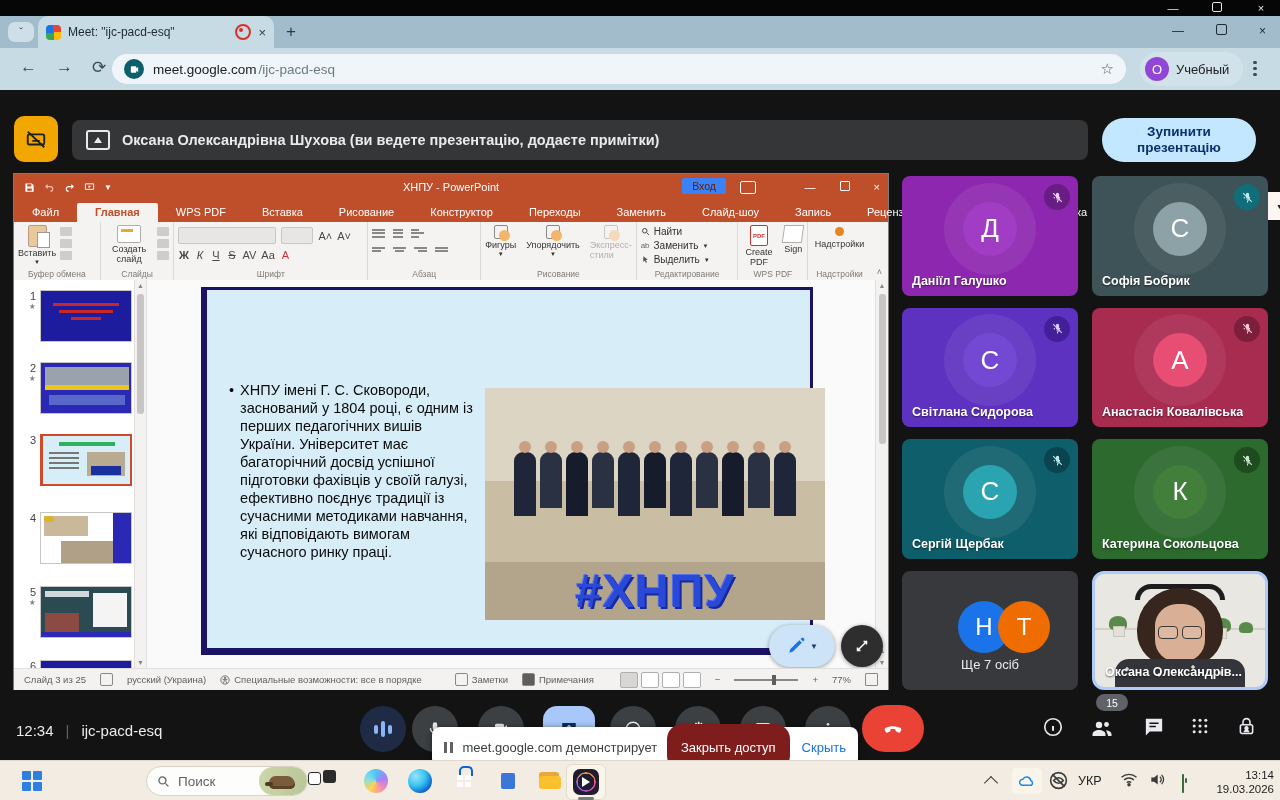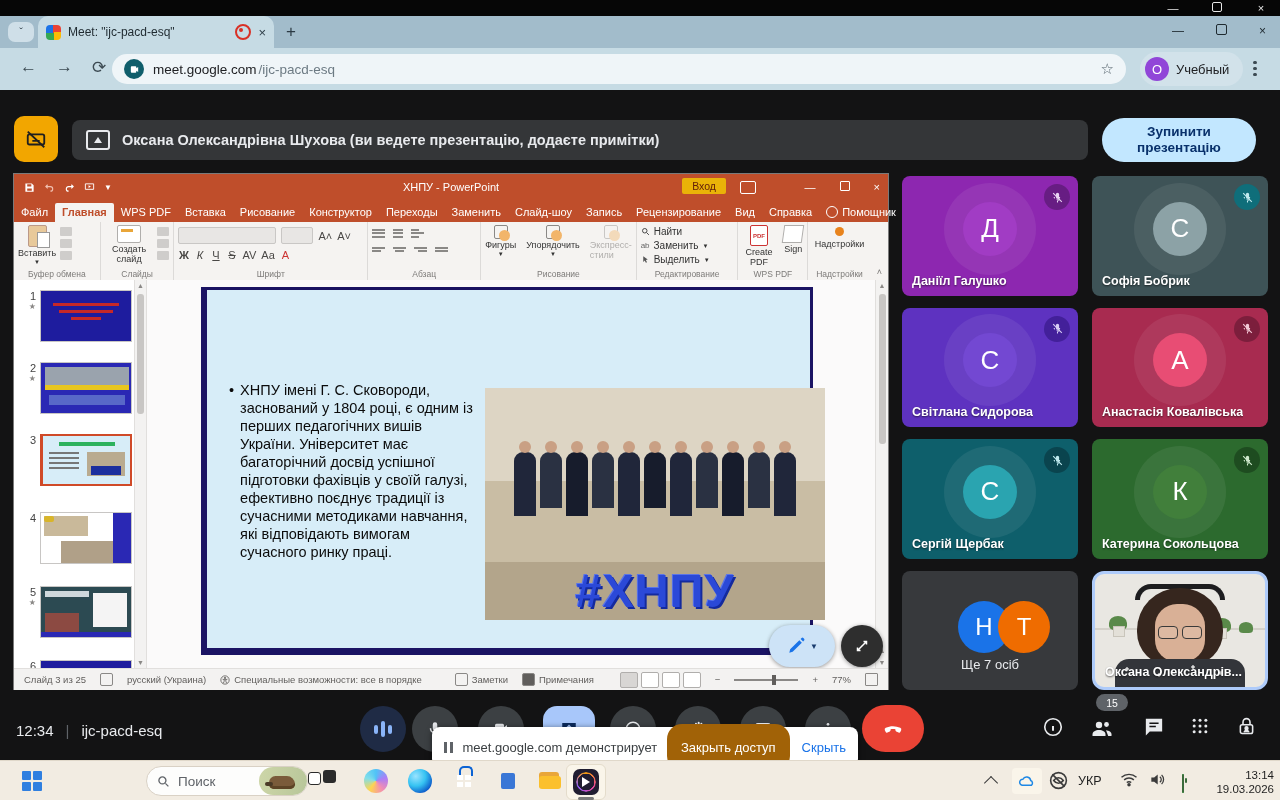--- a/index.html
+++ b/index.html
@@ -55,28 +55,28 @@
   .presentertext{color:#e8eaed;font-size:14.5px;font-weight:600;white-space:nowrap;overflow:hidden;}
   .stopbtn{left:1102px;top:118px;width:154px;height:44px;border-radius:22px;background:#c2e7ff;
     color:#09316b;font-size:13.5px;font-weight:600;text-align:center;line-height:1.15;
     display:flex;flex-direction:column;justify-content:center;}
 
   
   .ppt{left:14px;top:174px;width:874px;height:516px;background:#f5f3f1;box-shadow:0 0 0 1px #7a7a7a;}
   .ppt-title{left:0;top:0;width:874px;height:26px;background:#bf4e2b;display:flex;align-items:center;color:#fff;}
   .qat{display:flex;align-items:center;gap:9px;padding-left:10px;}
   .ptitle{position:absolute;left:0;width:100%;text-align:center;font-size:11px;color:#fff;pointer-events:none;}
-  .signin{position:absolute;right:162px;top:4px;background:#eab308;color:#63200a;font-size:10.5px;
+  .signin{position:absolute;right:162px;top:4px;background:#3b82f6;color:#63200a;font-size:10.5px;
     padding:2px 10px;border-radius:2px;}
   .ribopts{position:absolute;right:132px;top:7px;width:14px;height:11px;border:1.2px solid #fff;border-radius:2px;}
   .pwc{position:absolute;right:8px;top:0;height:26px;display:flex;align-items:center;gap:24px;font-size:11px;color:#fff;}
   .pmaxbox{width:8px;height:8px;border:1.2px solid #fff;border-radius:1px;display:inline-block;}
   .ppt-tabs{left:0;top:26px;width:874px;height:22px;background:#bf4e2b;display:flex;align-items:flex-end;
     color:#fff;font-size:11px;}
-  .ptab{padding:3px 7px 4px;white-space:nowrap;}
+  .ptab{padding:3px 18px 4px;white-space:nowrap;}
   .ptab.active{background:#f5f3f1;color:#bf4e2b;border-radius:2px 2px 0 0;font-weight:600;}
   .bulb{width:10px;height:10px;border-radius:50%;border:1.5px solid #fff;margin-right:4px;}
   .sharebtn{margin-left:auto;margin-right:6px;background:#fdf6f3;color:#222;font-weight:600;
     border-radius:3px;padding:2px 8px;display:flex;align-items:center;gap:5px;margin-bottom:2px;}
   .ribbon{left:0;top:48px;width:874px;height:58px;background:#f5f3f1;display:flex;font-size:10px;color:#444;}
   .rgroup{border-right:1px solid #dcdad8;display:flex;flex-direction:column;box-sizing:border-box;padding:3px 4px 1px;}
   .rlabel{margin-top:auto;text-align:center;font-size:8.5px;color:#7d7b79;white-space:nowrap;}
   .rbody{display:flex;gap:4px;flex:1;}
   .bigbtn{display:flex;flex-direction:column;align-items:center;font-size:9px;color:#333;gap:1px;justify-content:flex-start;}
   .clip{width:17px;height:20px;background:#e8c99a;border:1px solid #b98;border-radius:2px;position:relative;}
@@ -182,21 +182,21 @@
     display:flex;align-items:center;justify-content:center;gap:3px;}
   .wavepill i{width:4px;border-radius:2px;background:#8ab4f8;display:block;}
   .cbtn{top:16px;width:46px;height:46px;border-radius:50%;background:#3c4043;display:flex;
     align-items:center;justify-content:center;}
   .cbtn.blue{background:#a8c7fa;border-radius:14px;}
   .sharepopup{left:432px;top:37px;width:426px;height:40px;background:#fff;border-radius:8px;
     box-shadow:0 1px 6px rgba(0,0,0,.5);display:flex;align-items:center;padding:0 12px;gap:10px;box-sizing:border-box;z-index:5;}
   .pausebars{display:flex;gap:2.5px;}
   .pausebars i{width:3px;height:11px;background:#5f6368;display:block;}
   .poptext{font-size:13px;color:#3c4043;white-space:nowrap;overflow:hidden;flex:1;}
-  .popbtn{background:#a16207;color:#fff;font-size:13px;border-radius:15px;padding:16px 14px;white-space:nowrap;}
+  .popbtn{background:#7f1d1d;color:#fff;font-size:13px;border-radius:15px;padding:16px 14px;white-space:nowrap;}
   .pophide{color:#1a73e8;font-size:13px;margin-left:2px;}
   .hangup{left:862px;top:15px;width:62px;height:47px;border-radius:24px;background:#ea4335;
     display:flex;align-items:center;justify-content:center;z-index:6;}
   .fric{top:26px;color:#e8eaed;}
   .countbadge{left:1096px;top:4px;min-width:22px;height:17px;border-radius:9px;background:#5f6368;
     color:#fff;font-size:10.5px;display:flex;align-items:center;justify-content:center;padding:0 5px;z-index:7;}
 
   
   .taskbar{left:0;top:760px;width:1280px;height:40px;background:#f2ece2;border-top:1px solid #e0d8ca;z-index:9;}
   .startlogo{left:22px;top:10px;width:20px;height:20px;display:grid;grid-template-columns:9px 9px;grid-template-rows:9px 9px;gap:2px;}

